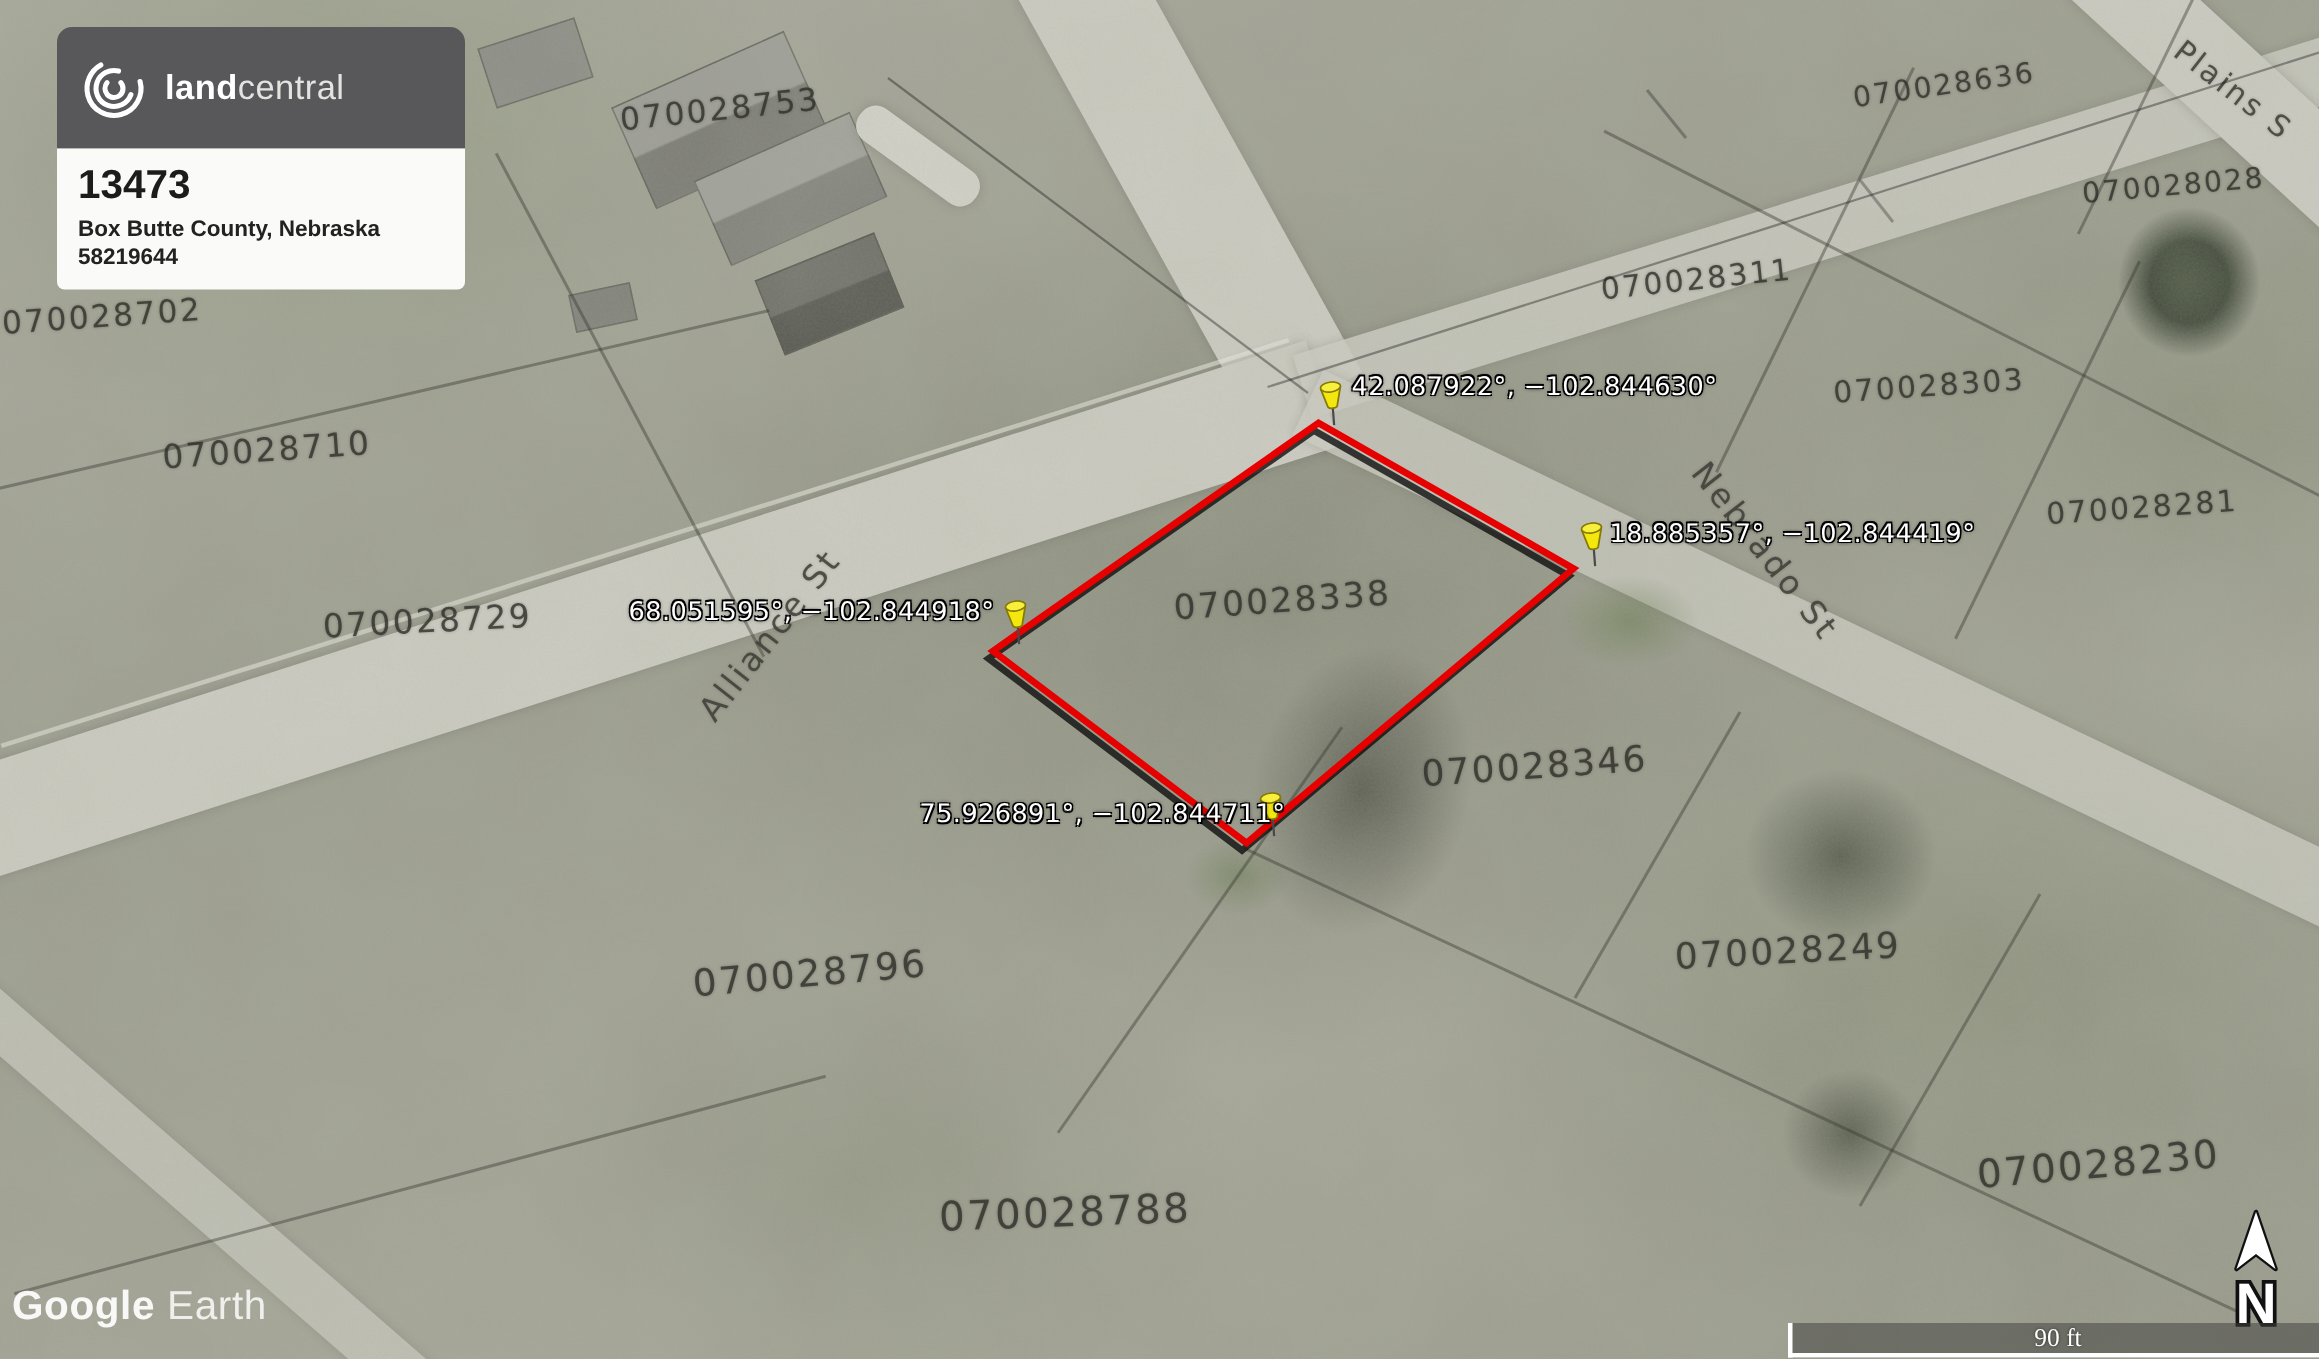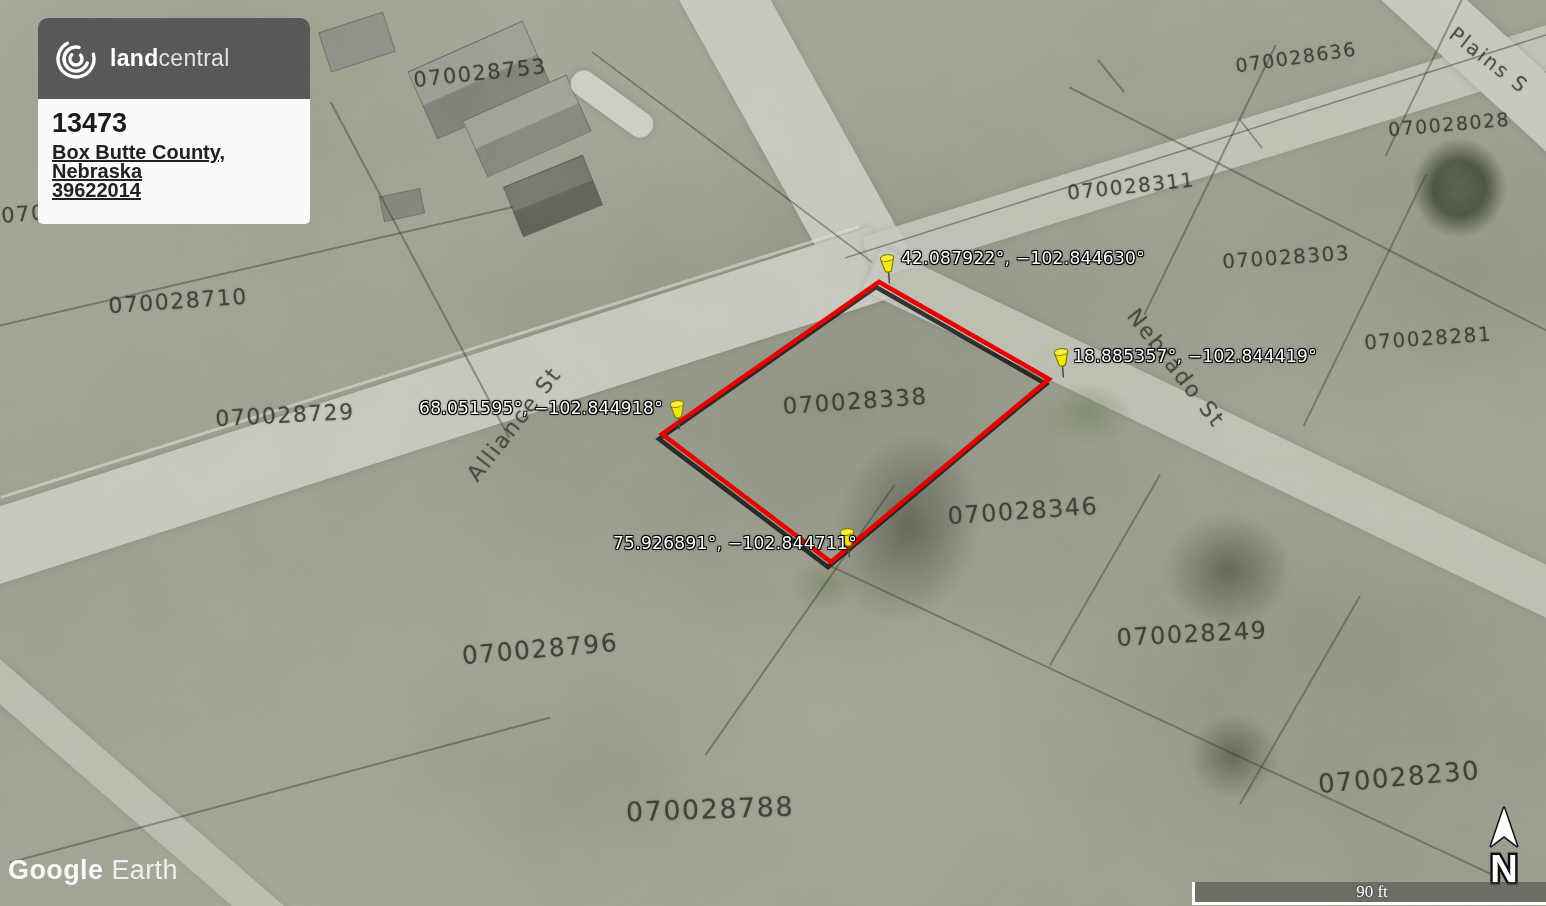--- a/index.html
+++ b/index.html
@@ -37,24 +37,24 @@
   
   .brand-card{position:absolute;left:38px;top:18px;width:272px;font-family:"Liberation Sans",sans-serif;}
   .brand-top{
     background:#58585a;border-radius:10px 10px 0 0;height:81px;
     display:flex;align-items:center;gap:12px;padding:0 16px;box-sizing:border-box;
   }
   .brand-word{font-size:23px;letter-spacing:.3px;color:#fff;}
   .brand-word .b1{font-weight:bold;color:#ffffff;}
   .brand-word .b2{font-weight:normal;color:#e3e3e1;}
   .brand-bottom{
-    background:#fafaf8;border-radius:0 0 5px 5px;padding:9px 14px 24px 14px;color:#1c1c1c;
+    background:#fafaf8;border-radius:0 0 5px 5px;padding:9px 14px 12px 14px;color:#1c1c1c;
   }
   .listing-id{font-size:27px;font-weight:bold;line-height:30px;}
-  .listing-loc{font-size:20px;font-weight:bold;line-height:19px;margin-top:5px;color:#222;text-decoration:underline;}
+  .listing-loc{font-size:15px;font-weight:bold;line-height:19px;margin-top:5px;color:#222;}
   
   .watermark{position:absolute;left:8px;bottom:20px;font-family:"Liberation Sans",sans-serif;font-size:27px;letter-spacing:.4px;}
   .watermark .g{color:rgba(255,255,255,.92);font-weight:bold;}
   .watermark .e{color:rgba(255,255,255,.82);font-weight:normal;margin-left:8px;}
   .scalebar{
     position:absolute;left:1192px;bottom:1px;width:354px;height:20px;
     background:rgba(66,66,62,.52);border-left:3px solid #fff;border-bottom:3px solid #fff;
     display:flex;align-items:center;justify-content:center;
   }
   .scalebar span{color:#fff;font-size:17px;font-family:Liberation Serif, serif;text-shadow:0 0 2px rgba(0,0,0,.6);}
@@ -177,21 +177,21 @@
           <circle cx="22" cy="22" r="12" stroke-width="3.4" stroke-dasharray="55 21" transform="rotate(20 22 22)"></circle>
           <circle cx="22" cy="22" r="18" stroke-width="3.4" stroke-dasharray="80 34" transform="rotate(-15 22 22)"></circle>
         </g>
       </svg>
       <div class="brand-word"><span class="b1">land</span><span class="b2">central</span></div>
     </div>
     <div class="brand-bottom">
       <div class="listing-id">13473</div>
       <div class="listing-loc">
         <div>Box Butte County, Nebraska</div>
-        <div>39622014</div>
+        <div>58219644</div>
       </div>
     </div>
   </div>
 
   <div class="watermark">
     <span class="g">Google</span><span class="e">Earth</span>
   </div>
 
   <svg class="compass" width="52" height="84" viewBox="0 0 52 84">
     <path d="M26 2 L39 40 L26 30 L13 40 Z" fill="#ffffff" stroke="#111" stroke-width="3" stroke-linejoin="round" paint-order="stroke"></path>

